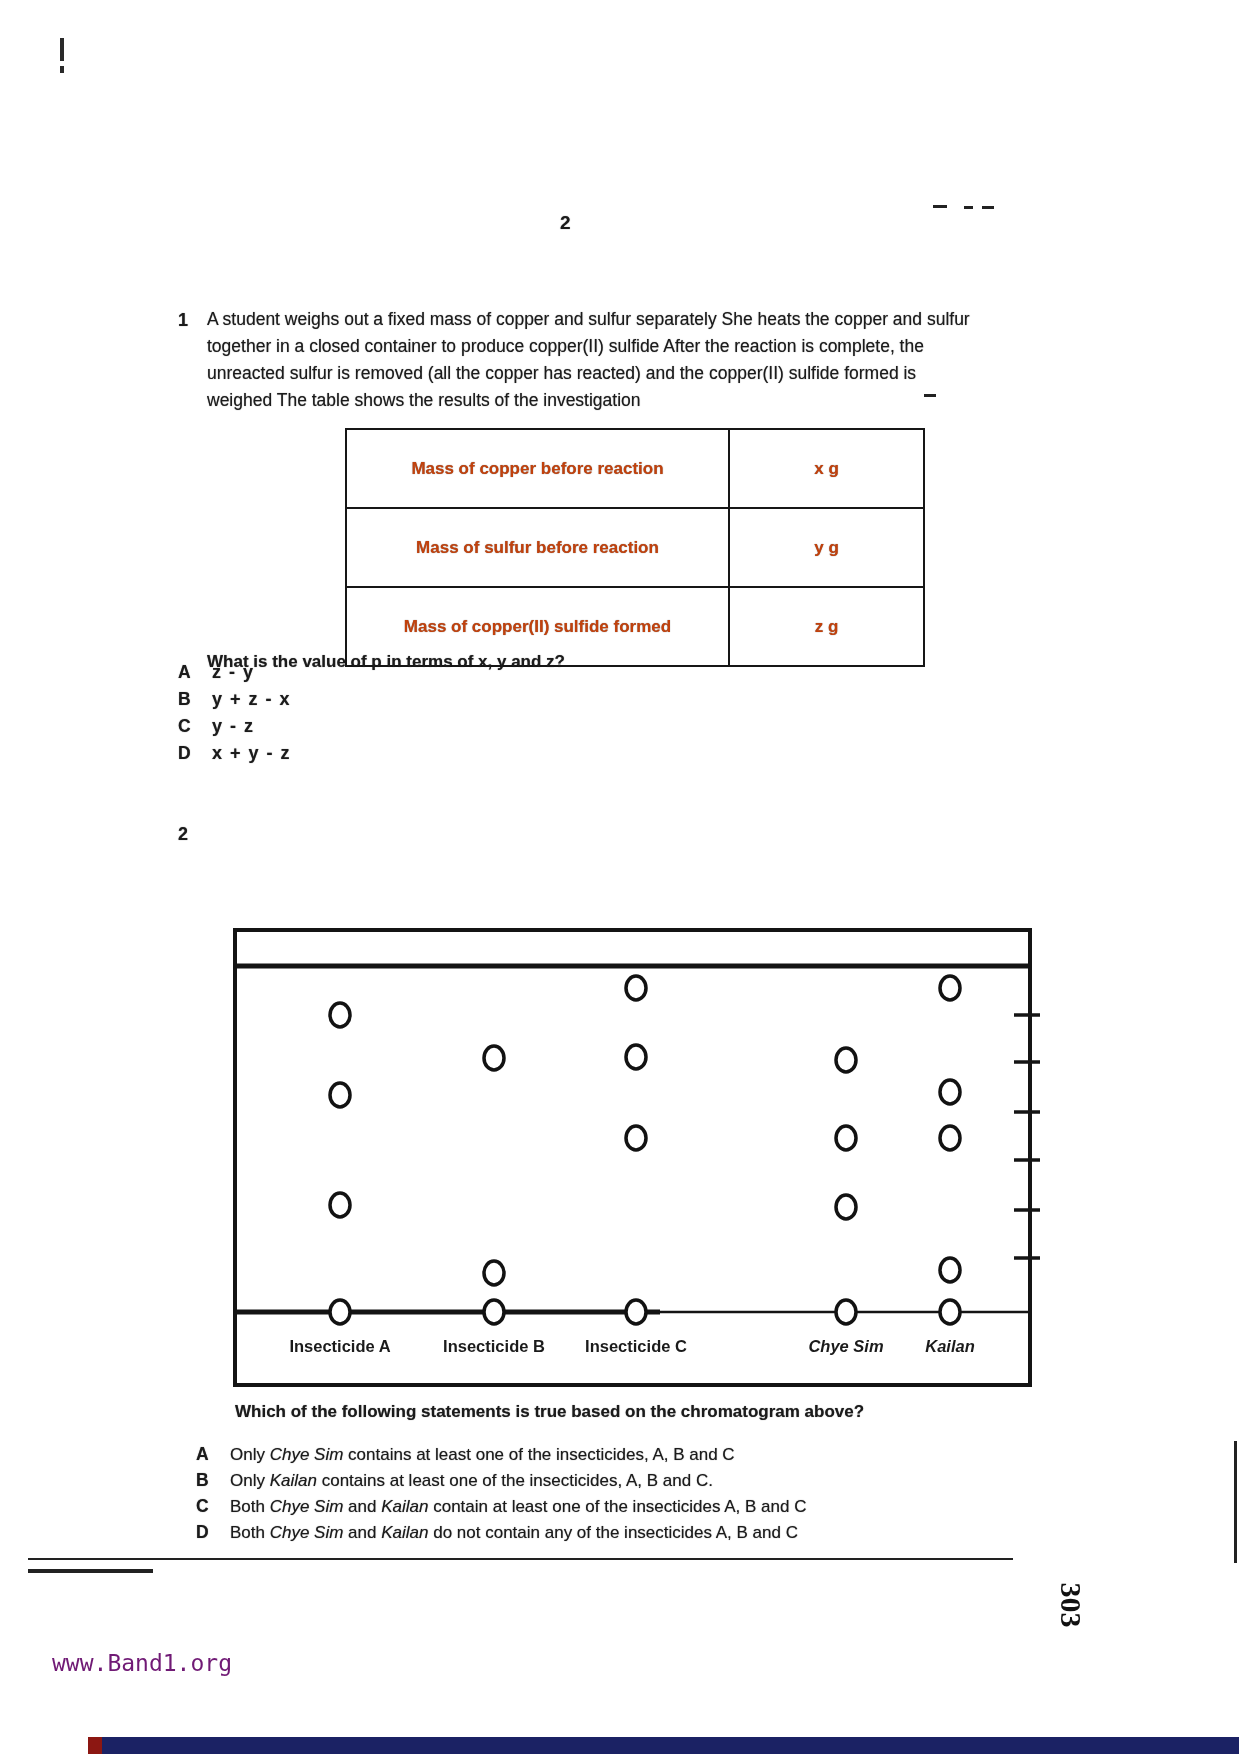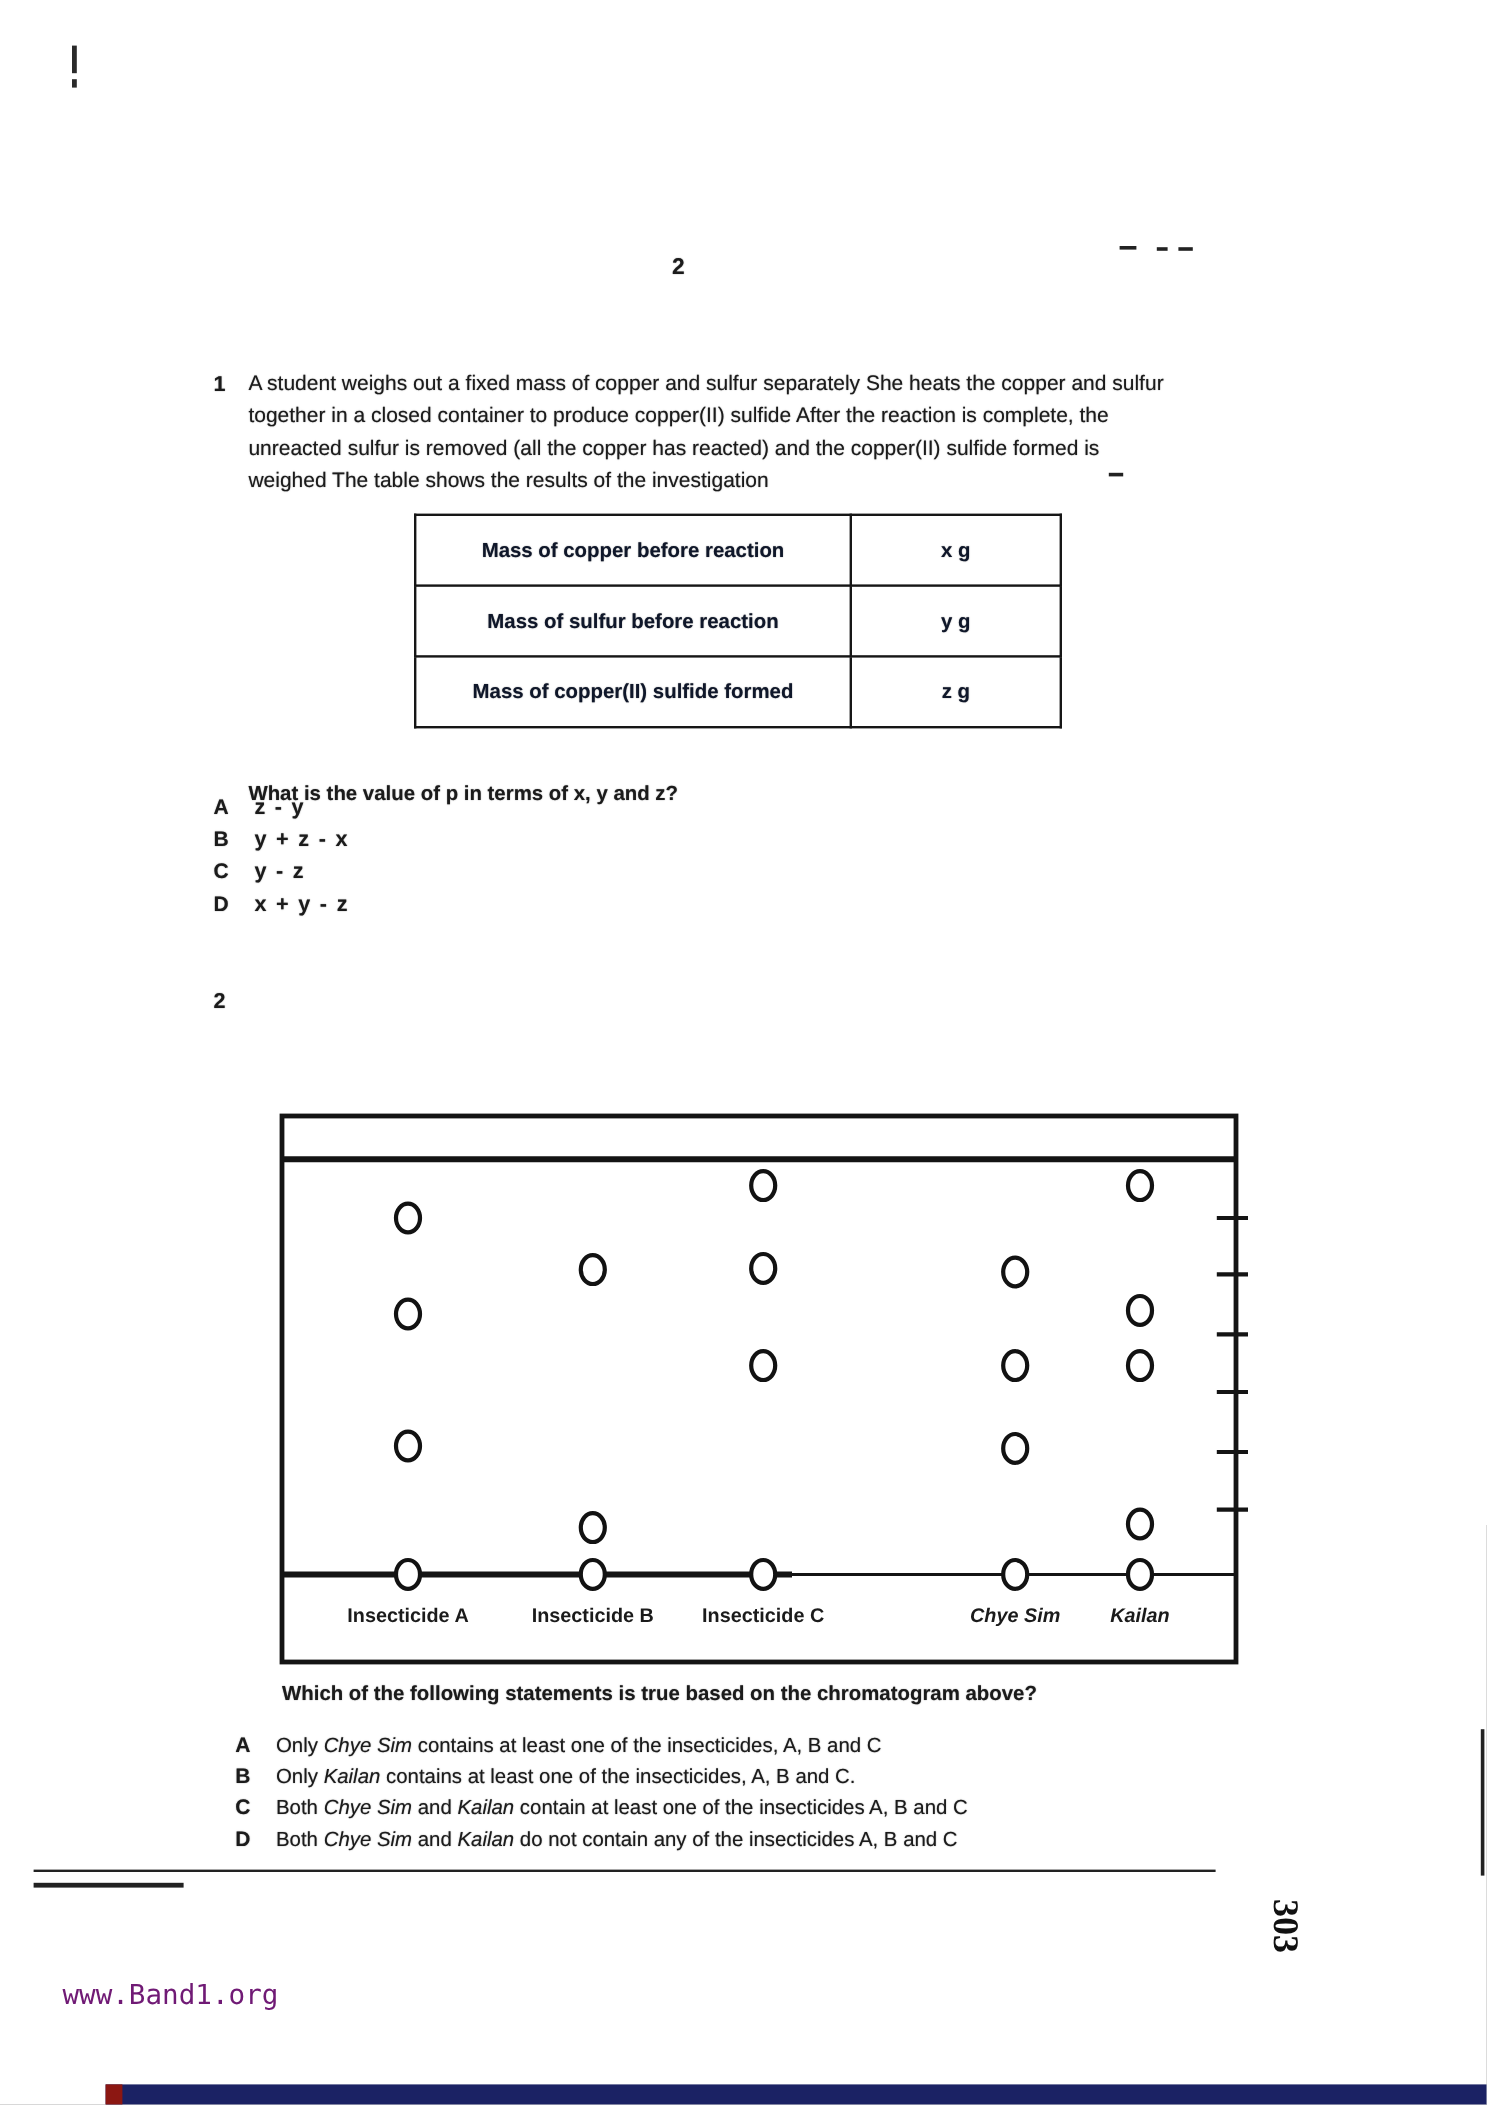--- a/index.html
+++ b/index.html
@@ -11,21 +11,21 @@
   .scan{text-shadow:0 0 1px rgba(0,0,0,.55);}
   .abs{position:absolute;}
   .pagenum{font-size:19px;font-weight:700;}
   .qnum{font-size:18px;font-weight:700;}
   .para{font-size:17.5px;line-height:27px;text-align:left;}
   .qline{font-size:17px;font-weight:600;}
   
   table.results{border-collapse:collapse;table-layout:fixed;}
   table.results td{
     border:2.5px solid #161616;text-align:center;vertical-align:middle;
-    font-size:17px;font-weight:600;padding:4px;height:49px;color:#0f172a;
+    font-size:17px;font-weight:600;padding:14px;height:49px;color:#c2410c;
   }
   td.c-label{width:353px;}
   td.c-value{width:165px;}
   
   .optrow{display:flex;align-items:baseline;}
   .optletter{font-weight:700;font-size:17.5px;flex:0 0 34px;}
   .opttext{font-size:17px;}
   .q1expr{font-size:18px;font-weight:700;letter-spacing:1.5px;}
   .it{font-style:italic;}
   

